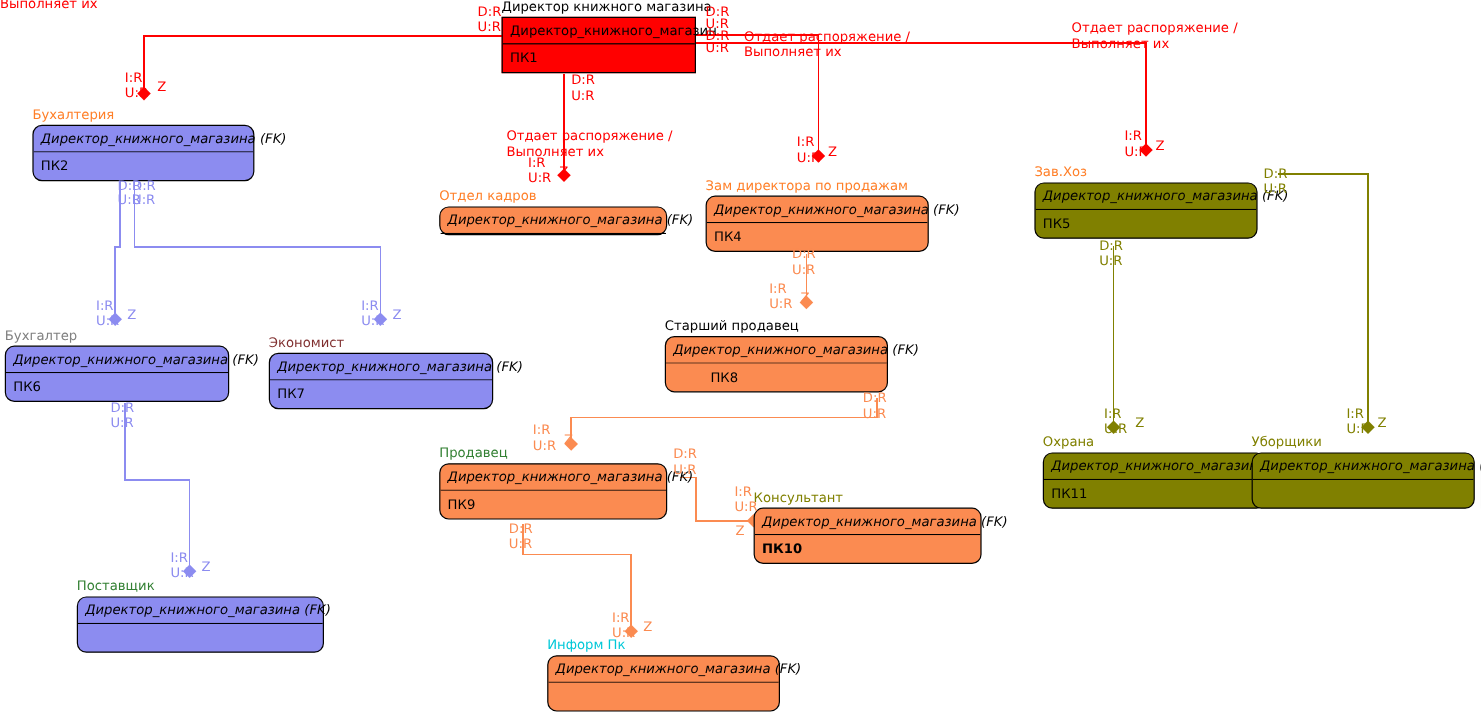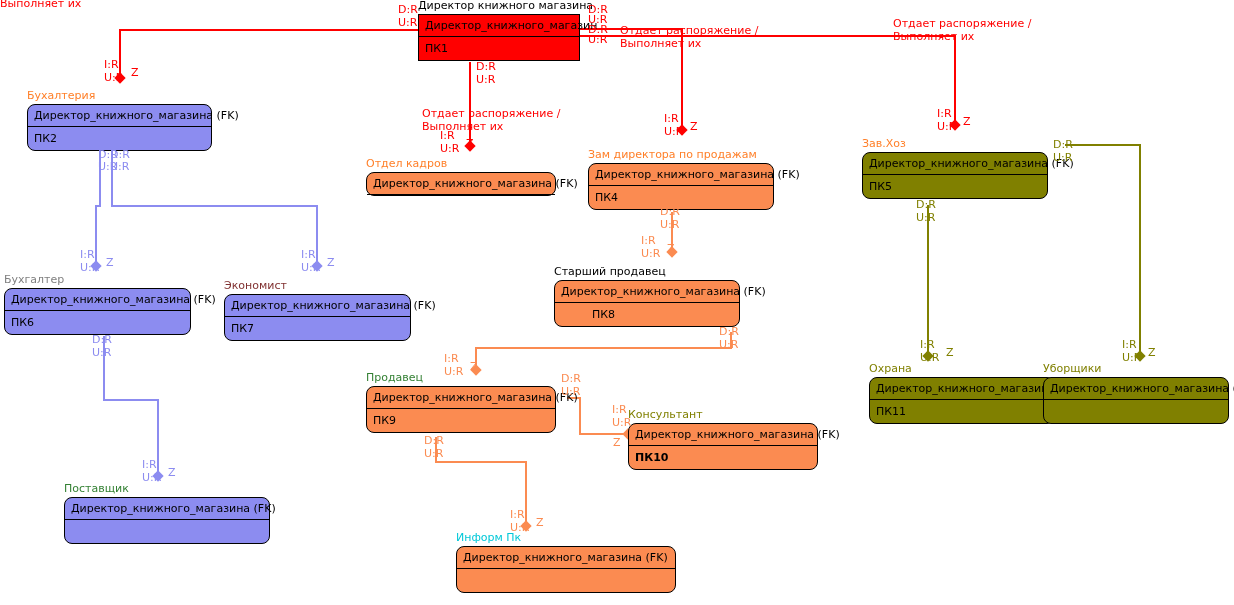--- a/index.html
+++ b/index.html
@@ -8,21 +8,21 @@
   svg.wires{position:absolute;left:0;top:0;width:1234px;height:605px;pointer-events:none;}
 
   .ent{position:absolute;box-sizing:border-box;}
   .ent .title{position:absolute;left:0;top:-14px;white-space:nowrap;font-size:11px;line-height:12px;}
   .ent .bx{position:relative;border:1px solid #000;box-sizing:border-box;}
   .ent .bx .r1{height:22px;box-sizing:border-box;border-bottom:1px solid #000;display:flex;align-items:center;padding-left:6px;font-size:11px;white-space:nowrap;color:#000;}
   .ent .bx .r2{height:23px;box-sizing:border-box;display:flex;align-items:center;padding-left:6px;font-size:11px;white-space:nowrap;color:#000;}
   .ent .shadow{position:absolute;left:5px;top:5px;width:100%;height:100%;background:#b4b4b4;z-index:-1;}
 
   .rounded .bx{border-radius:8px;}
-  .rounded .bx .r1{border-radius:7px 7px 0 0;}
+  .rounded .bx .r1{border-radius:7px 7px 0 0;font-style:italic;}
   .rounded .bx .r2{border-radius:0 0 7px 7px;}
   .rounded .shadow{border-radius:8px;}
 
   .card{position:relative;}
 
   .lbl{position:absolute;font-size:11px;line-height:12px;white-space:nowrap;}
 </style>
 </head>
 <body>
 
@@ -180,21 +180,21 @@
       <div class="ent rounded" style="left: 64px; top: 497px; width: 206px;">
         <div class="title" style="color: rgb(51, 128, 51);">Поставщик</div>
         <div class="card">
           <div class="shadow" style="background: rgb(180, 180, 180);"></div>
           <div class="bx" style="background: rgb(140, 140, 240);">
             <div class="r1" style="color: rgb(0, 0, 0);">Директор_книжного_магазина (FK)</div>
             <div class="r2" style="color: rgb(0, 0, 0);"></div>
           </div>
         </div>
       </div>
-      <div class="ent rounded" style="left: 456px; top: 546px; width: 220px;">
+      <div class="ent rounded" style="left: 456px; top: 546px; width: 194px;">
         <div class="title" style="color: rgb(0, 200, 216);">Информ Пк</div>
         <div class="card">
           <div class="shadow" style="background: rgb(180, 180, 180);"></div>
           <div class="bx" style="background: rgb(251, 139, 81);">
             <div class="r1" style="color: rgb(0, 0, 0);">Директор_книжного_магазина (FK)</div>
             <div class="r2" style="color: rgb(0, 0, 0);"></div>
           </div>
         </div>
       </div>
     </div>

